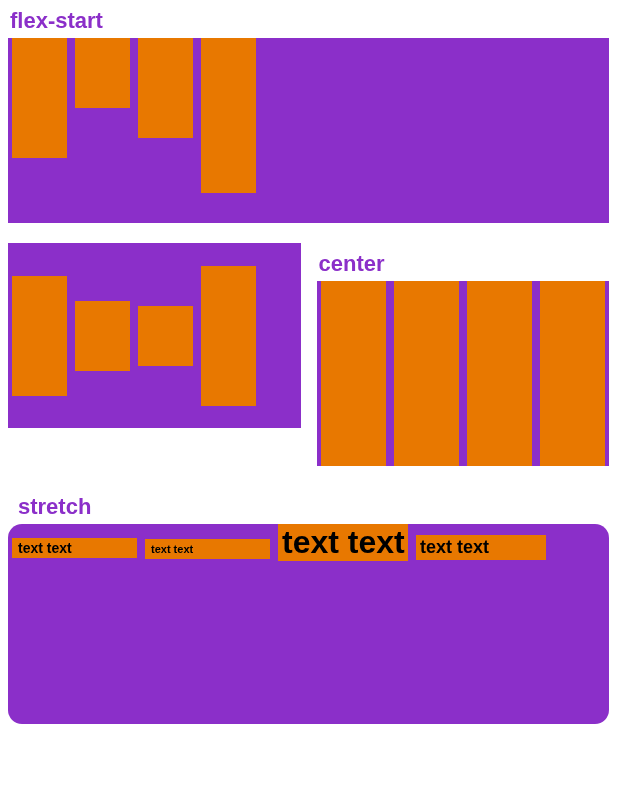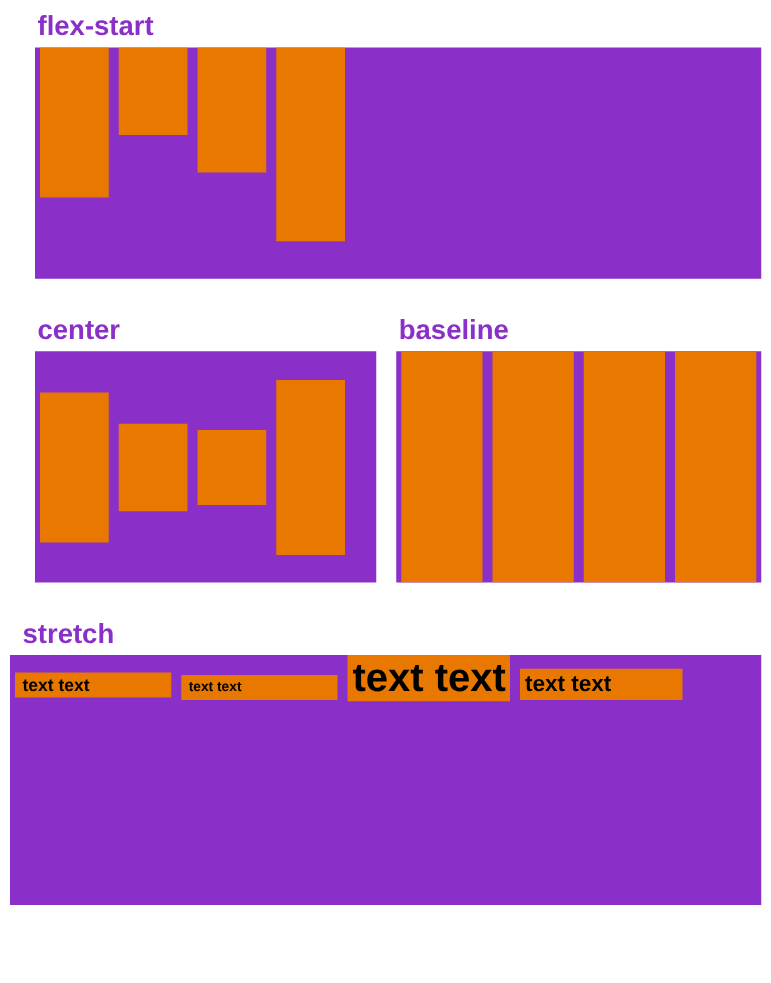--- a/index.html
+++ b/index.html
@@ -112,21 +112,20 @@
     .baseline-box .bi3 .rect-part { height: 110px; }
 
     .baseline-box .bi4 { width: 130px; }
     .baseline-box .bi4 .text-part { font-size: 18px; background: #E87800; padding: 2px 4px; }
     .baseline-box .bi4 .rect-part { height: 130px; }
 
     .row {
       display: flex;
       flex-direction: row;
       gap: 0;
-      margin-left: 20px;
     }
     .half {
       flex: 1;
     }
 
     .baseline-wrapper {
       margin: 0 8px 20px 8px;
     }
     .baseline-wrapper .demo-box {
       margin: 0;
@@ -147,42 +146,41 @@
       <div class="orange-block b1"></div>
       <div class="orange-block b2"></div>
       <div class="orange-block b3"></div>
       <div class="orange-block b4"></div>
     </div>
   </div>
 </div>
 
 <div class="row">
   <div class="half">
-    <div class="section-label">center</div>
     <div class="demo-box center-box">
       <div class="orange-block b1"></div>
       <div class="orange-block b2"></div>
       <div class="orange-block b3"></div>
       <div class="orange-block b4"></div>
     </div>
   </div>
   <div class="half">
-    <div class="section-label">baseline</div>
+    <div class="section-label">center</div>
     <div class="demo-box stretch-box">
       <div class="orange-block b1"></div>
       <div class="orange-block b2"></div>
       <div class="orange-block b3"></div>
       <div class="orange-block b4"></div>
     </div>
   </div>
 </div>
 
 <div class="baseline-wrapper">
   <div class="section-label">stretch</div>
-  <div class="demo-box baseline-box" style="margin:0; width:100%;">
+  <div class="demo-box baseline-box" style="margin:0; width:100%;border-radius:14px;">
     <div class="baseline-item bi1">
       <div class="text-part">text text</div>
       <div class="rect-part"></div>
     </div>
     <div class="baseline-item bi2">
       <div class="text-part">text text</div>
       <div class="rect-part"></div>
     </div>
     <div class="baseline-item bi3">
       <div class="text-part">text text</div>

